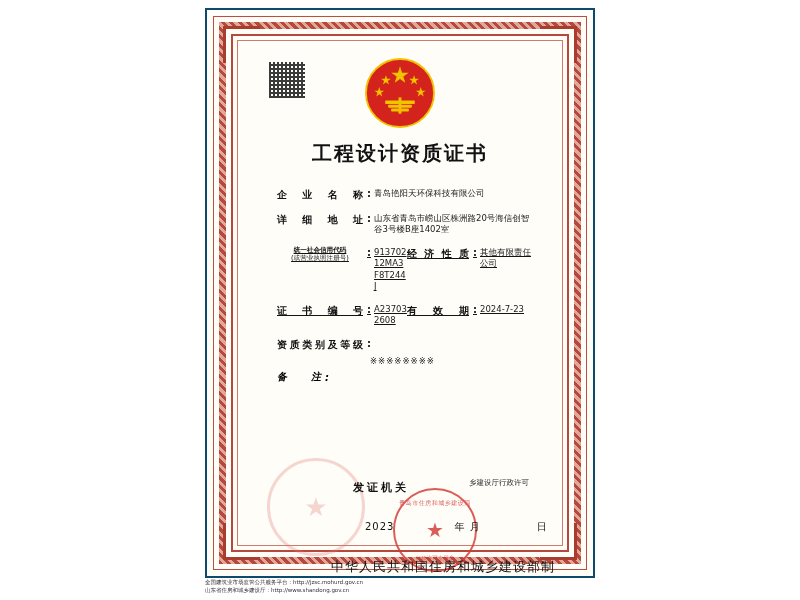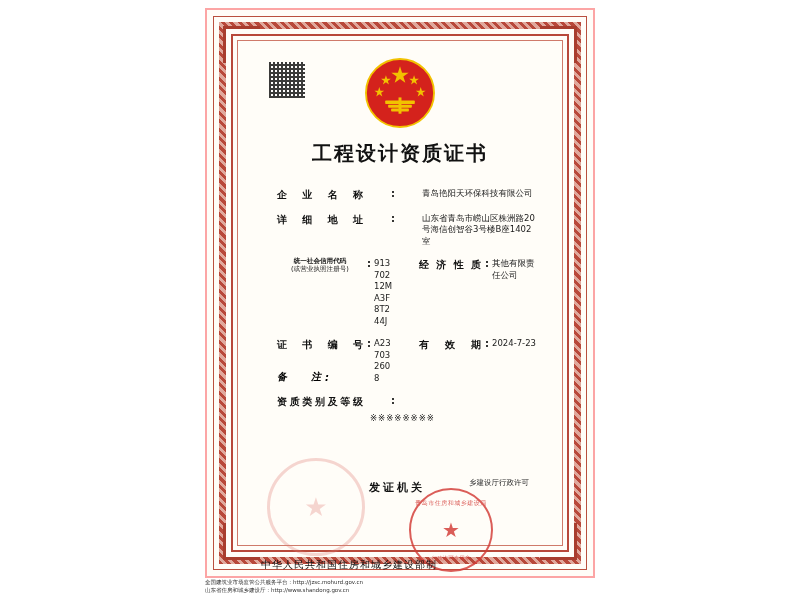--- a/index.html
+++ b/index.html
@@ -15,21 +15,21 @@
   }
 
   
   .cert {
     position: absolute;
     left: 205px;
     top: 8px;
     width: 390px;
     height: 570px;
     background: #fffdf8;
-    border: 2px solid #fca5a5;
+    border: 2px solid #0c4a6e;
     box-sizing: border-box;
   }
   .cert-inner-border {
     position: absolute;
     left: 6px;
     top: 6px;
     right: 6px;
     bottom: 6px;
     border: 1px solid #b9503f;
     box-sizing: border-box;
@@ -117,21 +117,20 @@
     top: 140px;
     left: 32px;
     right: 18px;
   }
   .row {
     display: flex;
     align-items: flex-start;
     margin-bottom: 11px;
     font-size: 9px;
     color: #141414;
-    gap: 24px;
   }
   .row .lbl {
     width: 86px;
     flex: 0 0 86px;
     text-align: justify;
     text-align-last: justify;
     font-size: 10px;
     font-weight: bold;
     color: #111;
     padding-right: 4px;
@@ -139,20 +138,21 @@
   .row .colon { width: 7px; flex: 0 0 7px; font-size: 10px; font-weight: bold;}
   .row .val {
     flex: 1 1 auto;
     font-size: 8.5px;
     line-height: 1.35;
     color: #1a1a1a;
     word-break: break-all;
   }
   .row.two {
     justify-content: space-between;
+    text-decoration: underline;
   }
   .half {
     display: flex;
     align-items: flex-start;
     flex: 1 1 50%;
   }
   .half .lbl { width: 86px; flex: 0 0 86px; }
   .half.right .lbl { width: 62px; flex: 0 0 62px; }
   .lbl.small {
     font-size: 6.6px;
@@ -194,21 +194,21 @@
     flex: 1 1 auto;
     font-size: 7.6px;
     line-height: 1.5;
     text-align: justify;
     color: #1a1a1a;
   }
 
   .issuer {
     position: absolute;
     top: 418px;
-    left: 16px;
+    left: 0;
     right: 0;
     height: 110px;
   }
   .issuer-line {
     position: absolute;
     left: 108px;
     top: 14px;
     font-size: 11px;
     font-weight: bold;
     letter-spacing: 3px;
@@ -261,22 +261,22 @@
   .seal .txt-bottom {
     position: absolute;
     left: 0; right: 0; bottom: 8px;
     text-align: center;
     font-size: 5.5px;
   }
   .ministry {
     position: absolute;
     left: 0; right: 0;
     top: 92px;
-    text-align: left;
-    font-size: 10px;
+    text-align: right;
+    font-size: 13px;
     letter-spacing: 1px;
     color: #111;
   }
 
   
   .watermark {
     position: absolute;
     left: 22px;
     top: 410px;
     width: 92px;
@@ -402,20 +402,25 @@
     <div class="issuer">
       <div class="issuer-line">发证机关</div>
       <div class="permit-note">乡建设厅行政许可</div>
 
       <div class="seal">
         <div class="txt-top">青岛市住房和城乡建设局</div>
         <div class="star">★</div>
         <div class="txt-bottom">行政许可专用章</div>
       </div>
 
+      <div class="date-line">
+        <span class="y">2023</span><span>年</span>
+        <span class="m">月</span>
+        <span>日</span>
+      </div>
 
       <div class="ministry">中华人民共和国住房和城乡建设部制</div>
     </div>
 
   </div>
 </div>
 
 <div class="footer">
   <div>全国建筑业市场监管公共服务平台：http://jzsc.mohurd.gov.cn</div>
   <div>山东省住房和城乡建设厅：http://www.shandong.gov.cn</div>

